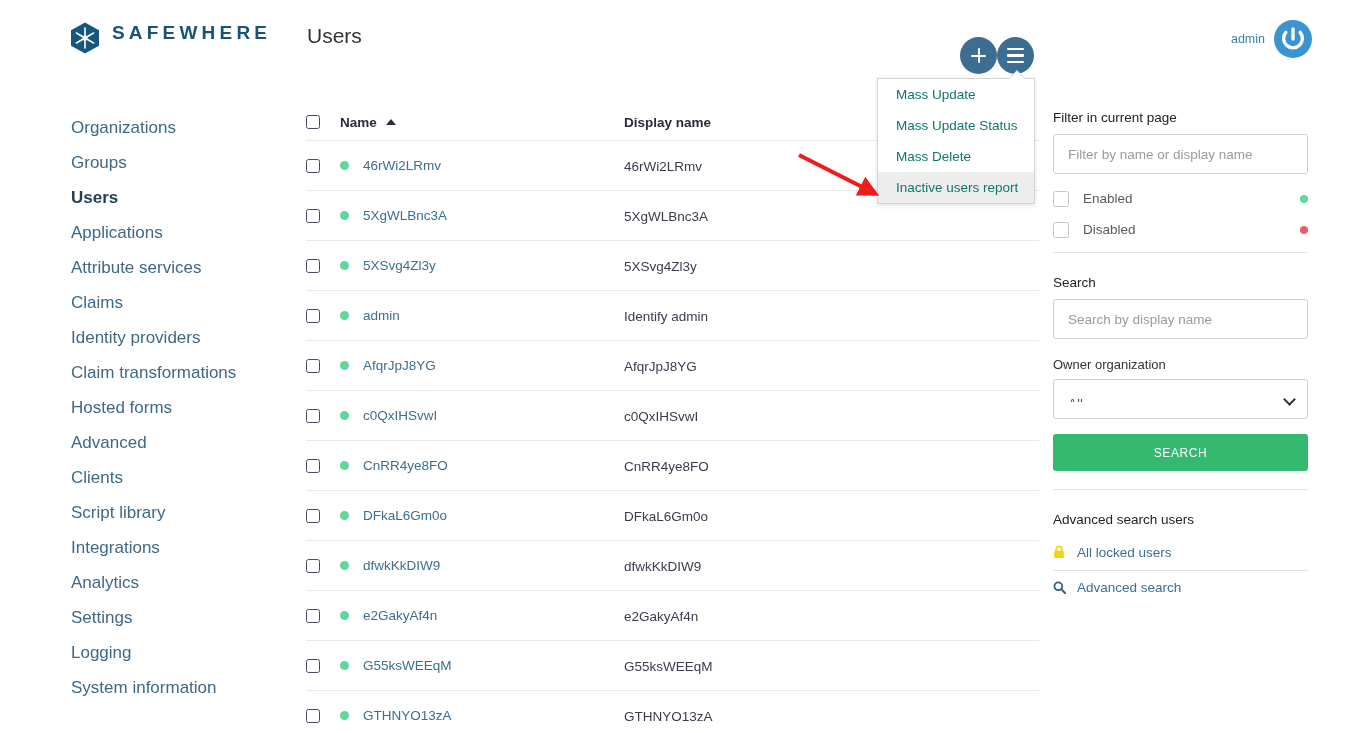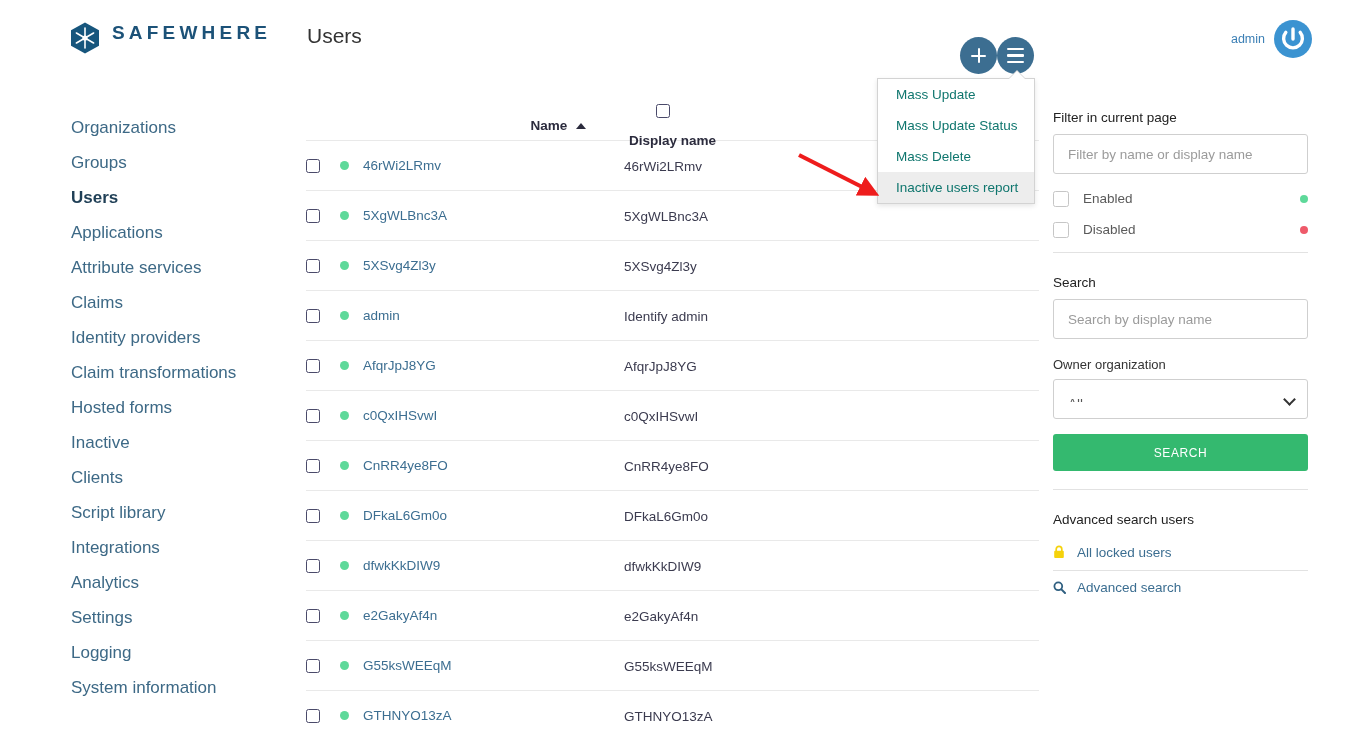--- a/index.html
+++ b/index.html
@@ -63,21 +63,21 @@
   .nav-item.active { color: #1f3f56; font-weight: bold; }
 
   
   .table { position: absolute; left: 306px; top: 104px; width: 733px; }
   .row {
     position: relative;
     display: flex; align-items: center;
     height: 50px;
     border-bottom: 1px solid #e9e9e9;
   }
-  .row.header { height: 37px; flex-direction: column; }
+  .row.header { height: 37px; }
   .cell-check { width: 34px; flex: none; display: flex; align-items: center; }
   .cell-name { width: 284px; flex: none; display: flex; align-items: center; }
   .cell-display { flex: 1; }
 
   .cbx {
     width: 14px; height: 14px;
     border: 1.6px solid #4a4a6a;
     border-radius: 2.5px;
     background: #fff;
     display: inline-block;
@@ -235,21 +235,21 @@
   <nav class="sidenav" id="sidenav">
       <div class="nav-item">Organizations</div>
       <div class="nav-item">Groups</div>
       <div class="nav-item active">Users</div>
       <div class="nav-item">Applications</div>
       <div class="nav-item">Attribute services</div>
       <div class="nav-item">Claims</div>
       <div class="nav-item">Identity providers</div>
       <div class="nav-item">Claim transformations</div>
       <div class="nav-item">Hosted forms</div>
-      <div class="nav-item">Inactive</div>
+      <div class="nav-item">Advanced</div>
       <div class="nav-item">Clients</div>
       <div class="nav-item">Script library</div>
       <div class="nav-item">Integrations</div>
       <div class="nav-item">Analytics</div>
       <div class="nav-item">Settings</div>
       <div class="nav-item">Logging</div>
       <div class="nav-item">System information</div>
     </nav>
 
   <div class="table">

